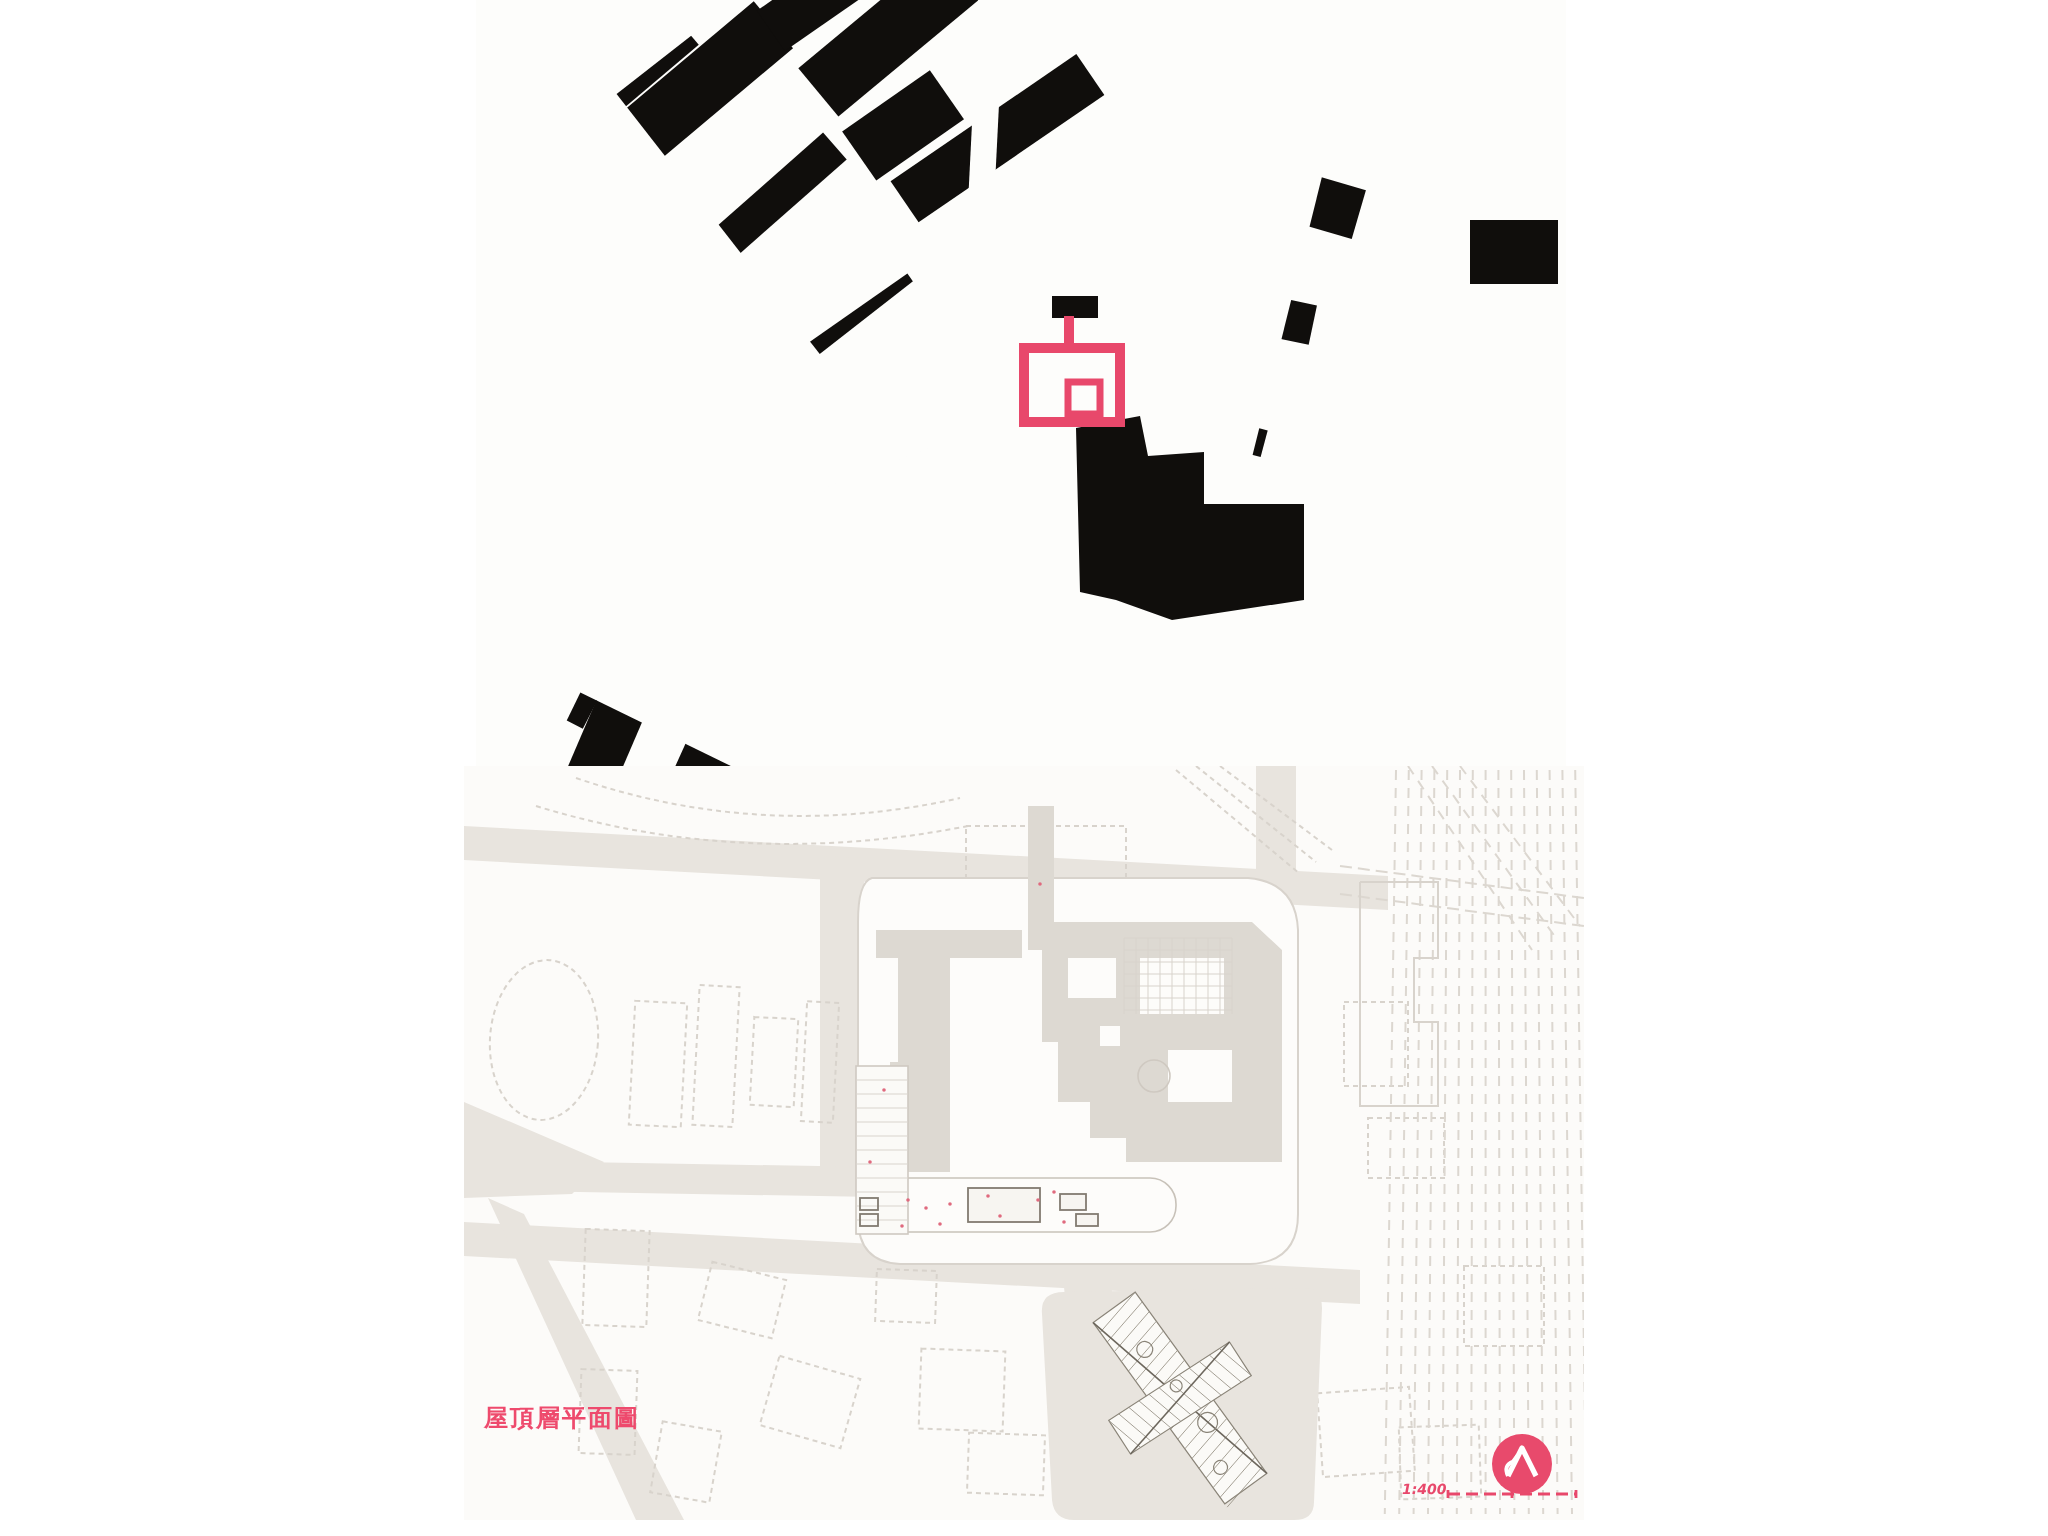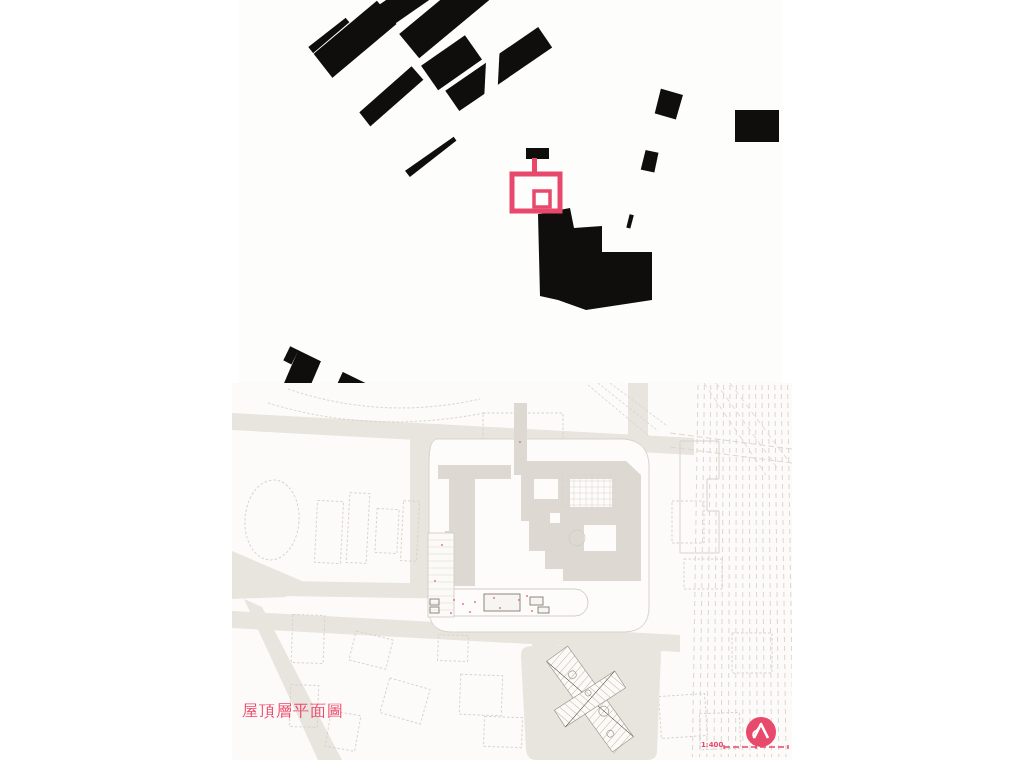--- a/index.html
+++ b/index.html
@@ -1,19 +1,19 @@
 <!DOCTYPE html>
 <html><head>
 <meta charset="utf-8">
 <style>
   html,body{margin:0;padding:0;background:#ffffff;}
   body{font-family:"DejaVu Sans","Liberation Sans",sans-serif;}
   .page{position:relative;width:1024px;height:768px;background:#ffffff;overflow:hidden;}
   .map-panel,.plan-panel{position:absolute;}
-  .drawing-title{position:absolute;left:242px;top:701px;font-size:16px;font-weight:normal;letter-spacing:1px;}
+  .drawing-title{position:absolute;left:242px;top:701px;font-size:12px;font-weight:bold;letter-spacing:1px;}
   .scale-label{position:absolute;left:701px;top:741px;font-size:7px;font-weight:bold;}
   .logo{position:absolute;left:745px;top:716px;width:32px;height:32px;}
 </style>
 </head>
 <body>
 
 <div class="page">
 
   <svg id="map-svg" class="map-panel" style="left:238px;top:0" width="545" height="383" viewBox="0 0 545 383">
       <rect x="0" y="0" width="545" height="383" fill="#fdfdfb"></rect>
@@ -531,21 +531,21 @@
       <g stroke="#e8486b" stroke-width="1.4">
         <line x1="492" y1="364" x2="556" y2="364" stroke-dasharray="6,3"></line>
         <line x1="492" y1="362" x2="492" y2="366"></line>
         <line x1="524" y1="362" x2="524" y2="366"></line>
         <line x1="556" y1="362" x2="556" y2="366"></line>
       </g>
     </svg>
 
   <div class="drawing-title" style="color: rgb(238, 74, 109);">屋頂層平面圖</div>
 
-  <div class="scale-label" style="color: rgb(232, 72, 107);">1:400</div>
+  <div class="scale-label" style="color: rgb(232, 72, 107); font-style: italic;">1:400</div>
 
   <svg class="logo" viewBox="0 0 32 32">
     <circle cx="16" cy="16" r="15" fill="#e84a6c"></circle>
     <path d="M9,22 L16,8 L23,22" stroke="#ffffff" stroke-width="2.6" fill="none" stroke-linejoin="round"></path>
     <path d="M9,22 Q6.6,16.5 11.5,14.8 L14,11.5" stroke="#ffffff" stroke-width="2" fill="none"></path>
   </svg>
 
 </div>
 
 </body></html>

